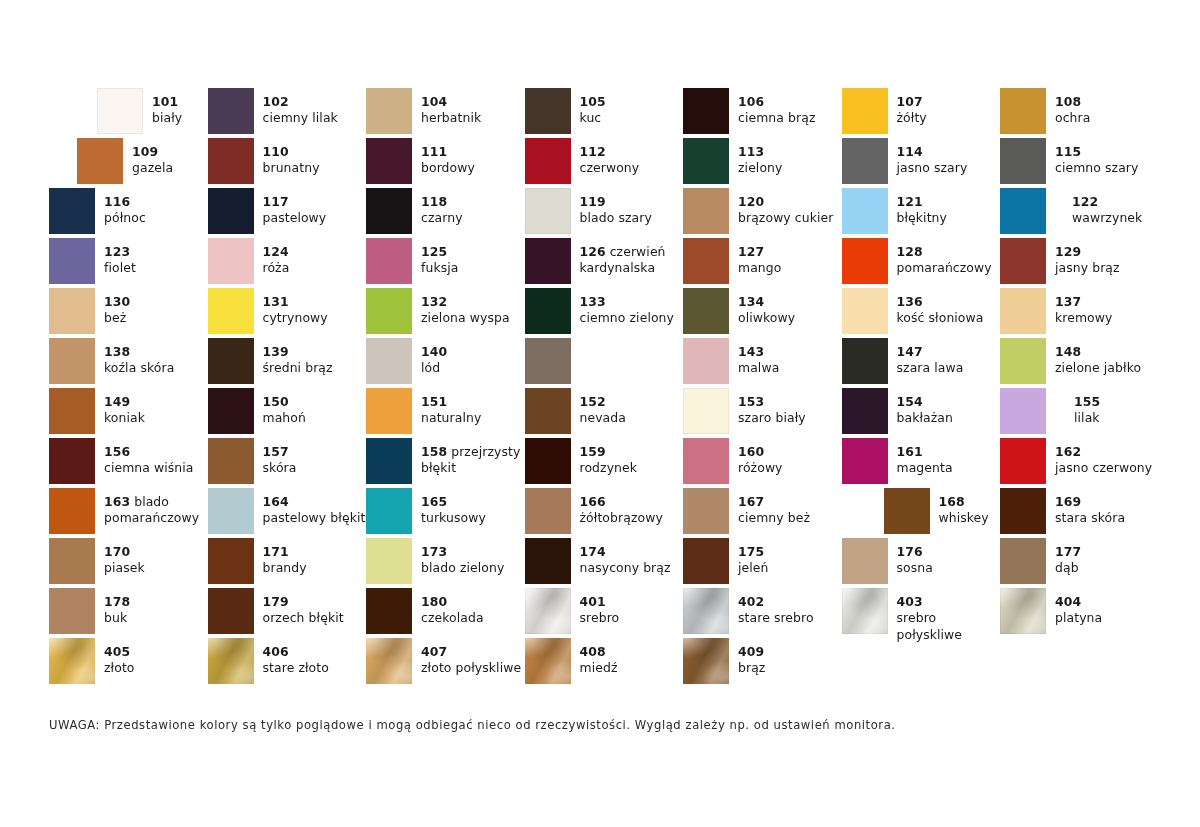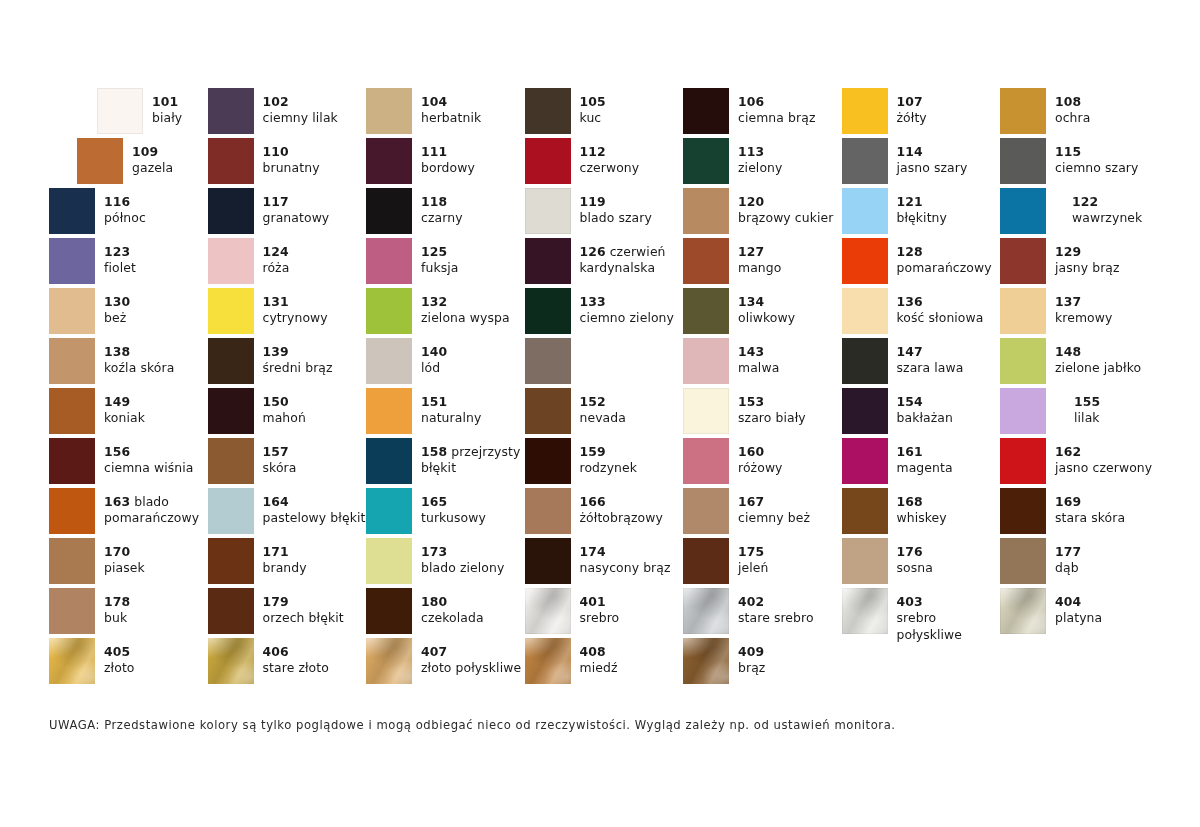--- a/index.html
+++ b/index.html
@@ -212,21 +212,21 @@
         <div class="swatch-chip" title="#7e2c25" style="background-color: rgb(126, 44, 37);"></div>
         <div class="swatch-caption stacked">
           <span class="swatch-code">110</span>
           <span class="swatch-name">brunatny</span>
         </div>
       </div>
       <div class="swatch-cell" style="grid-area: 3 / 2;">
         <div class="swatch-chip" title="#151e2e" style="background-color: rgb(21, 30, 46);"></div>
         <div class="swatch-caption stacked">
           <span class="swatch-code">117</span>
-          <span class="swatch-name">granatowy</span>
+          <span class="swatch-name">pastelowy</span>
         </div>
       </div>
       <div class="swatch-cell" style="grid-area: 4 / 2;">
         <div class="swatch-chip" title="#eec3c3" style="background-color: rgb(238, 195, 195);"></div>
         <div class="swatch-caption stacked">
           <span class="swatch-code">124</span>
           <span class="swatch-name">róża</span>
         </div>
       </div>
       <div class="swatch-cell" style="grid-area: 5 / 2;">
@@ -580,21 +580,21 @@
           <span class="swatch-name">bakłażan</span>
         </div>
       </div>
       <div class="swatch-cell" style="grid-area: 8 / 6;">
         <div class="swatch-chip" title="#ab1063" style="background-color: rgb(171, 16, 99);"></div>
         <div class="swatch-caption stacked">
           <span class="swatch-code">161</span>
           <span class="swatch-name">magenta</span>
         </div>
       </div>
-      <div class="swatch-cell" style="grid-area: 9 / 6;">
+      <div class="swatch-cell" style="grid-area: 9 / 6; margin-left: 42px;">
         <div class="swatch-chip" title="#75471b" style="background-color: rgb(117, 71, 27);"></div>
         <div class="swatch-caption stacked">
           <span class="swatch-code">168</span>
           <span class="swatch-name">whiskey</span>
         </div>
       </div>
       <div class="swatch-cell" style="grid-area: 10 / 6;">
         <div class="swatch-chip" title="#c0a385" style="background-color: rgb(192, 163, 133);"></div>
         <div class="swatch-caption stacked">
           <span class="swatch-code">176</span>

